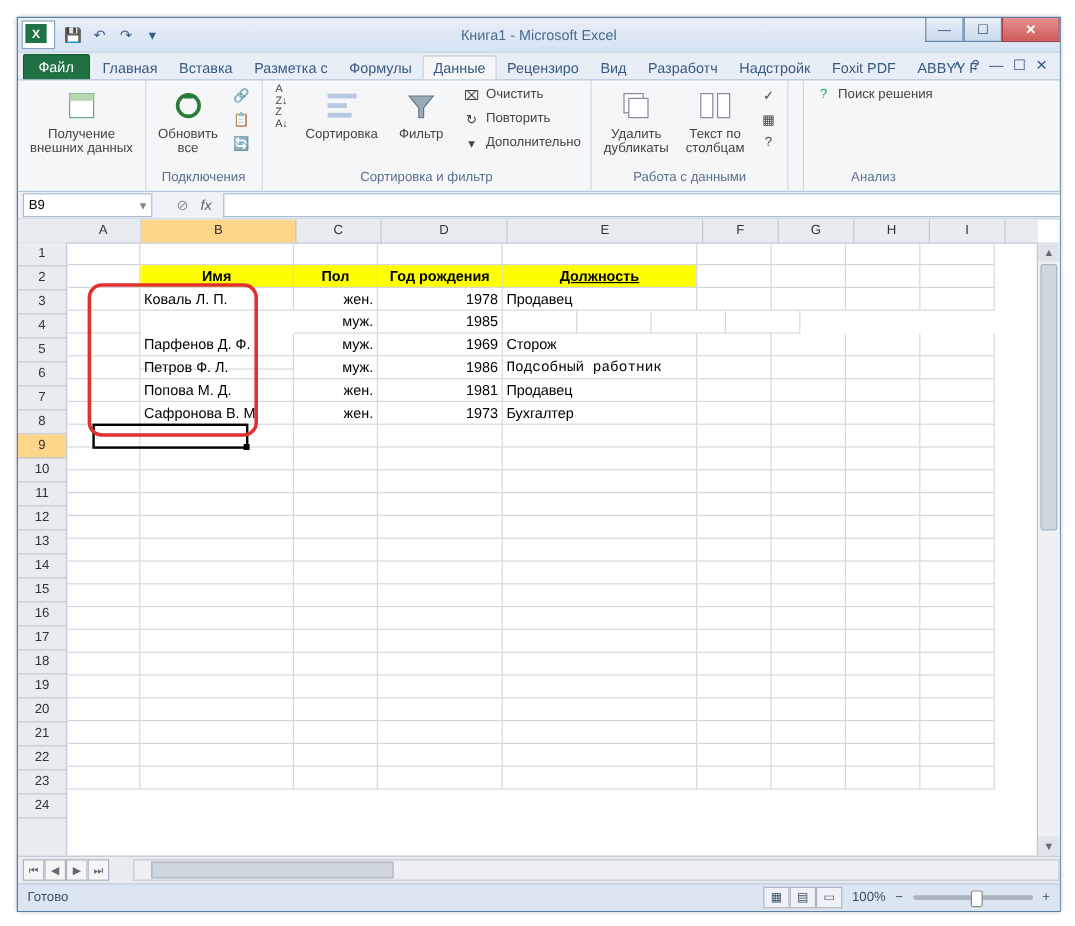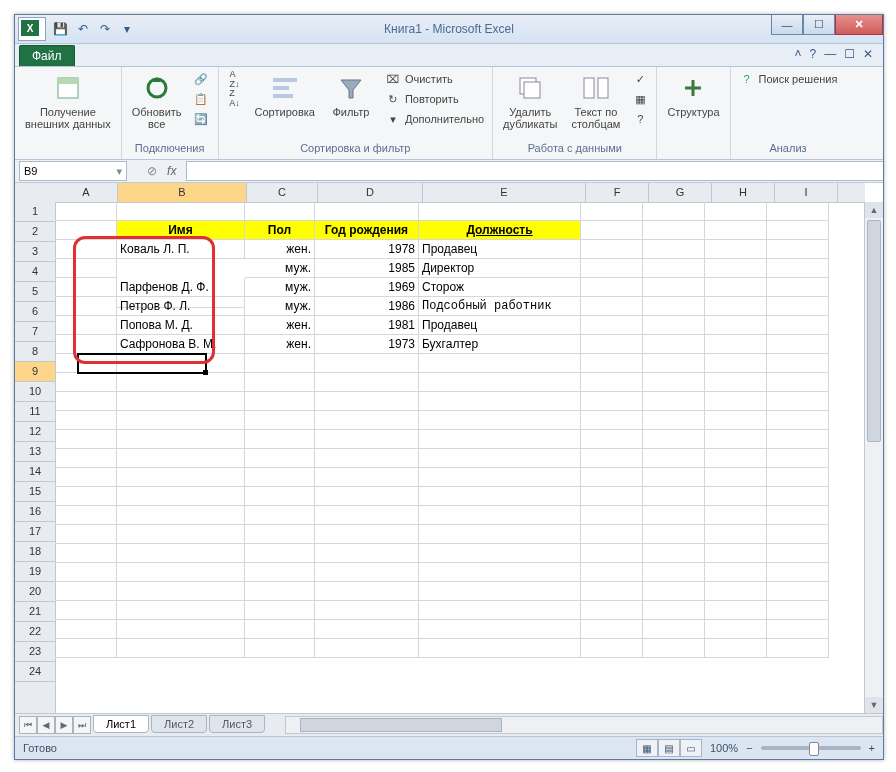--- a/index.html
+++ b/index.html
@@ -103,20 +103,33 @@
   <div class="title-center">Книга1 - Microsoft Excel</div>
   <div class="winbtns">
     <div class="winbtn">—</div>
     <div class="winbtn">☐</div>
     <div class="winbtn close">✕</div>
   </div>
 </div>
 
 <div class="tabsrow">
   <div class="filetab">Файл</div>
+  <div id="tabs-holder" style="display:flex">
+          <div class="tab">Главная</div>
+          <div class="tab">Вставка</div>
+          <div class="tab">Разметка с</div>
+          <div class="tab">Формулы</div>
+          <div class="tab active">Данные</div>
+          <div class="tab">Рецензиро</div>
+          <div class="tab">Вид</div>
+          <div class="tab">Разработч</div>
+          <div class="tab">Надстройк</div>
+          <div class="tab">Foxit PDF</div>
+          <div class="tab">ABBYY F</div>
+        </div>
   <div class="helpbtns">
     <span>˄</span>
     <span>?</span>
     <span>—</span>
     <span>☐</span>
     <span>✕</span>
   </div>
 </div>
 
 <div class="ribbon">
@@ -236,30 +249,20 @@
                 <span class="sico">▦</span>
               </div>
         <div class="smallbtn">
                 <span class="sico">?</span>
               </div>
       </div>
     </div>
     <div class="group-label">Работа с данными</div>
   </div>
   <div class="group">
-    <div class="group-body">
-      <div class="bigbtn">
-        <div class="ico">
-                <svg width="28" height="28">
-                  <path d="M6 14 L22 14 M14 6 L14 22" stroke="#3a7a3a" stroke-width="3"></path>
-                </svg>
-              </div>
-        <div class="lbl">Структура</div>
-      </div>
-    </div>
     <div class="group-label"></div>
   </div>
   <div class="group" style="border-right:none">
     <div class="group-body">
       <div class="smallbtn">
               <span class="sico" style="color:#2a6">?</span>
               <span>Поиск решения</span>
             </div>
     </div>
     <div class="group-label">Анализ</div>
@@ -347,21 +350,20 @@
             <div class="cell" style="width: 62px;"></div>
             <div class="cell" style="width: 62px;"></div>
             <div class="cell" style="width: 62px;"></div>
             <div class="cell" style="width: 62px;"></div>
           </div>
           <div class="row">
             <div class="cell" style="width: 62px;"></div>
             <div class="cell" style="width: 128px; margin-top: 48px;">Николаев А. Д.</div>
             <div class="cell ctr" style="width: 70px;">муж.</div>
             <div class="cell ctr" style="width: 104px;">1985</div>
-            <div class="cell" style="width: 162px;">Директор</div>
             <div class="cell" style="width: 62px;"></div>
             <div class="cell" style="width: 62px;"></div>
             <div class="cell" style="width: 62px;"></div>
             <div class="cell" style="width: 62px;"></div>
           </div>
           <div class="row">
             <div class="cell" style="width: 62px;"></div>
             <div class="cell" style="width: 128px;">Парфенов Д. Ф.</div>
             <div class="cell ctr" style="width: 70px;">муж.</div>
             <div class="cell ctr" style="width: 104px;">1969</div>
@@ -590,25 +592,20 @@
   </div>
 </div>
 
 <div class="sheetbar">
   <div class="navbtns">
     <span>⏮</span>
     <span>◀</span>
     <span>▶</span>
     <span>⏭</span>
   </div>
-  <div id="sheettabs" style="display:flex">
-          <div class="sheettab">Лист1</div>
-          <div class="sheettab inactive">Лист2</div>
-          <div class="sheettab inactive">Лист3</div>
-        </div>
   <div class="hscroll-track">
           <div class="thumb"></div>
         </div>
 </div>
 
 <div class="status">
   <span>Готово</span>
   <div class="right">
     <div class="viewbtns">
       <span>▦</span>

